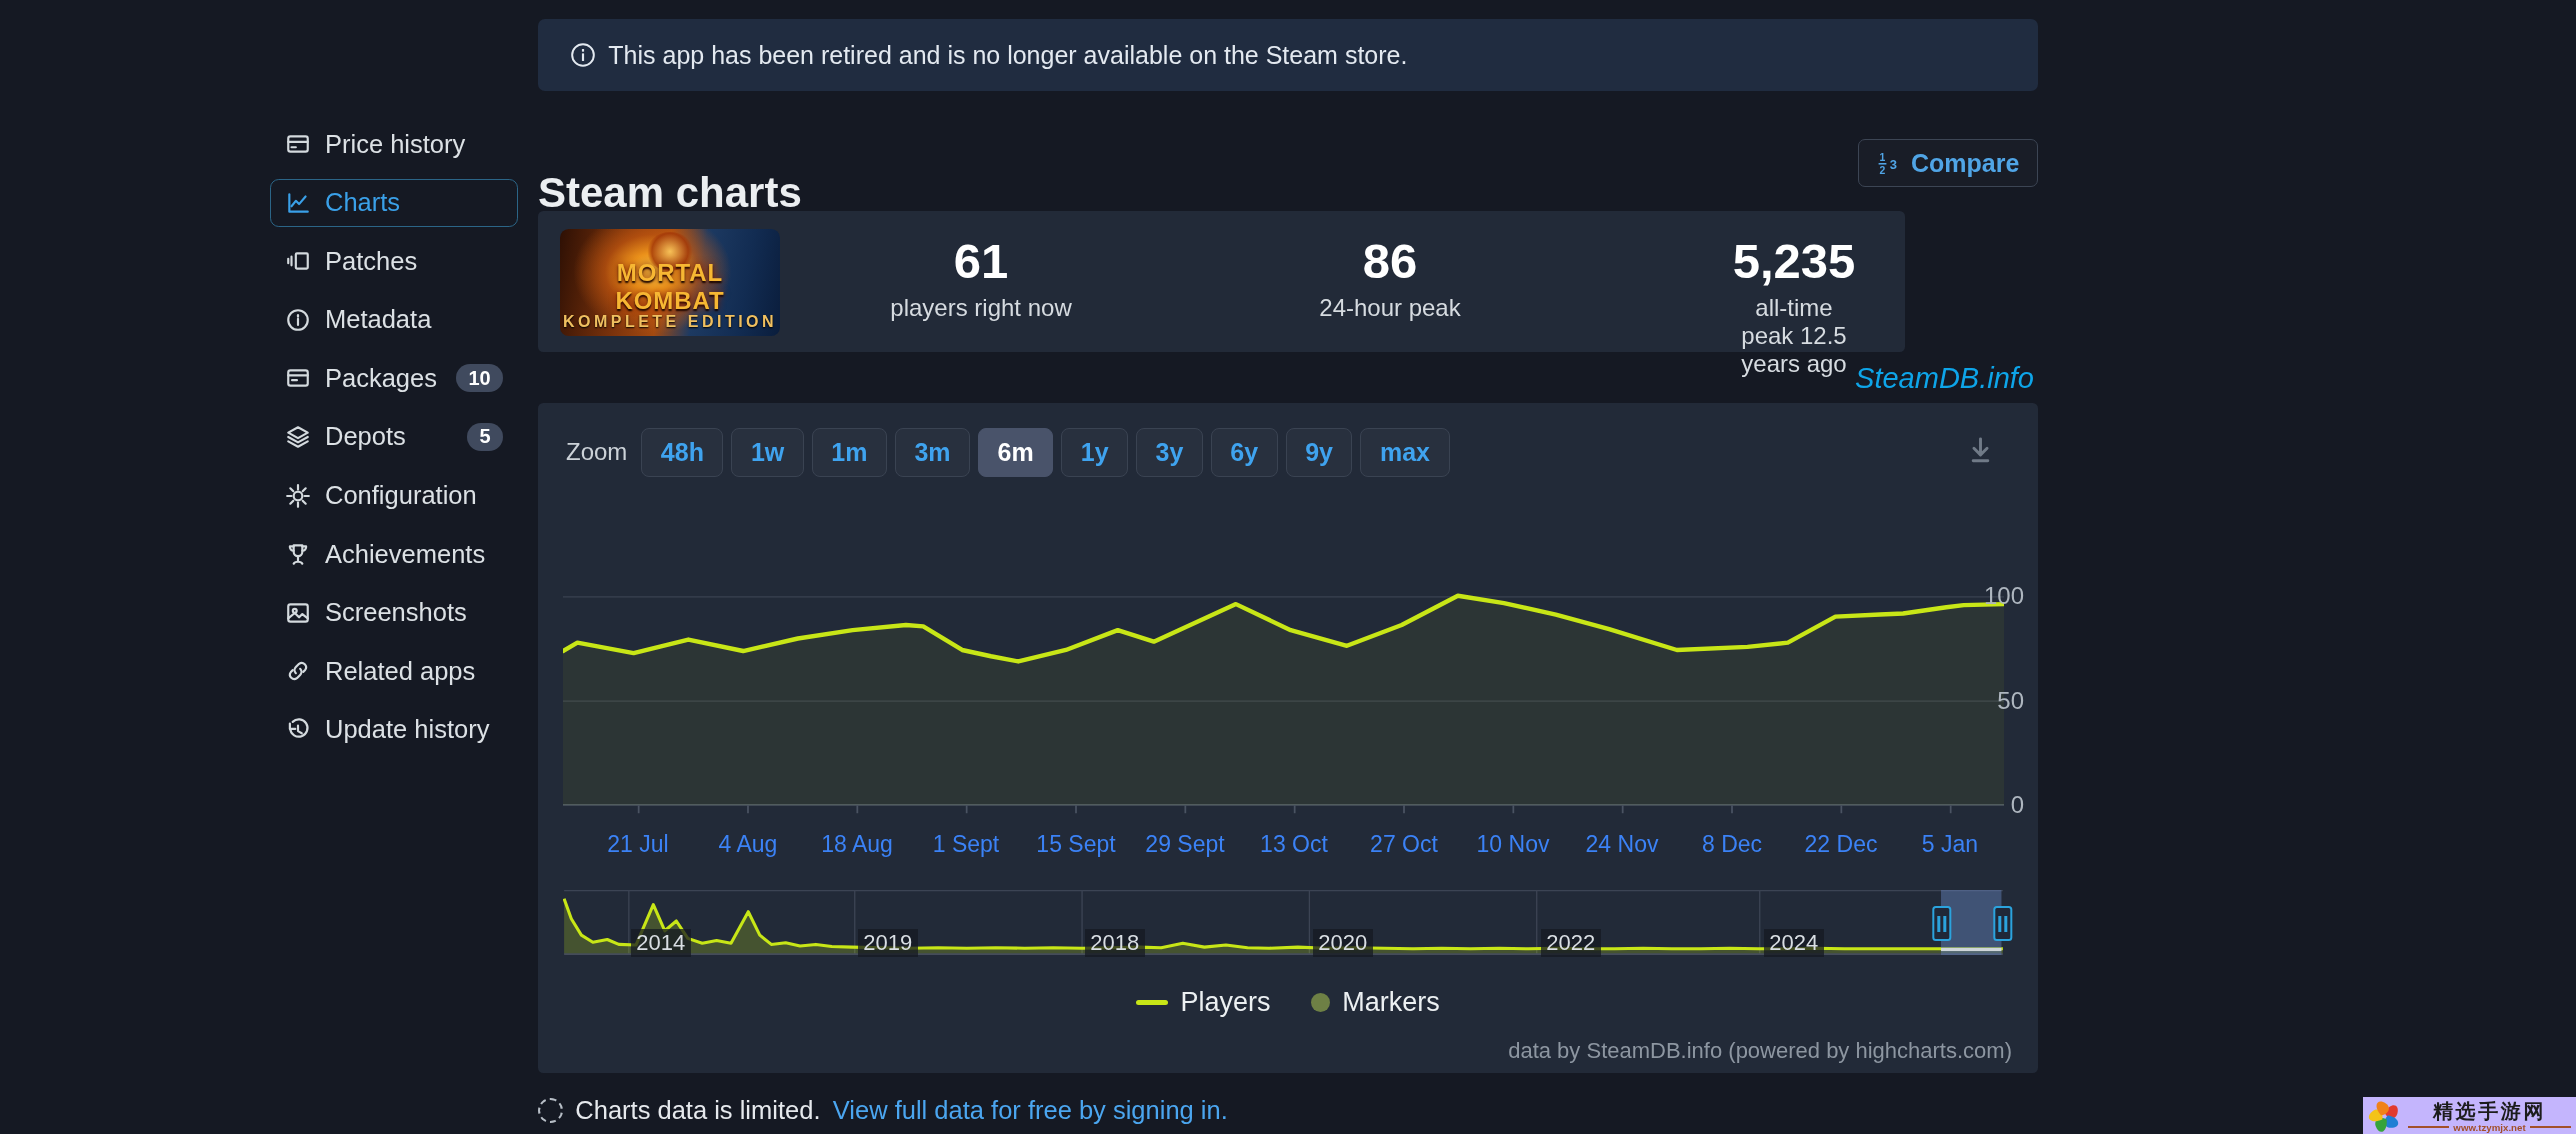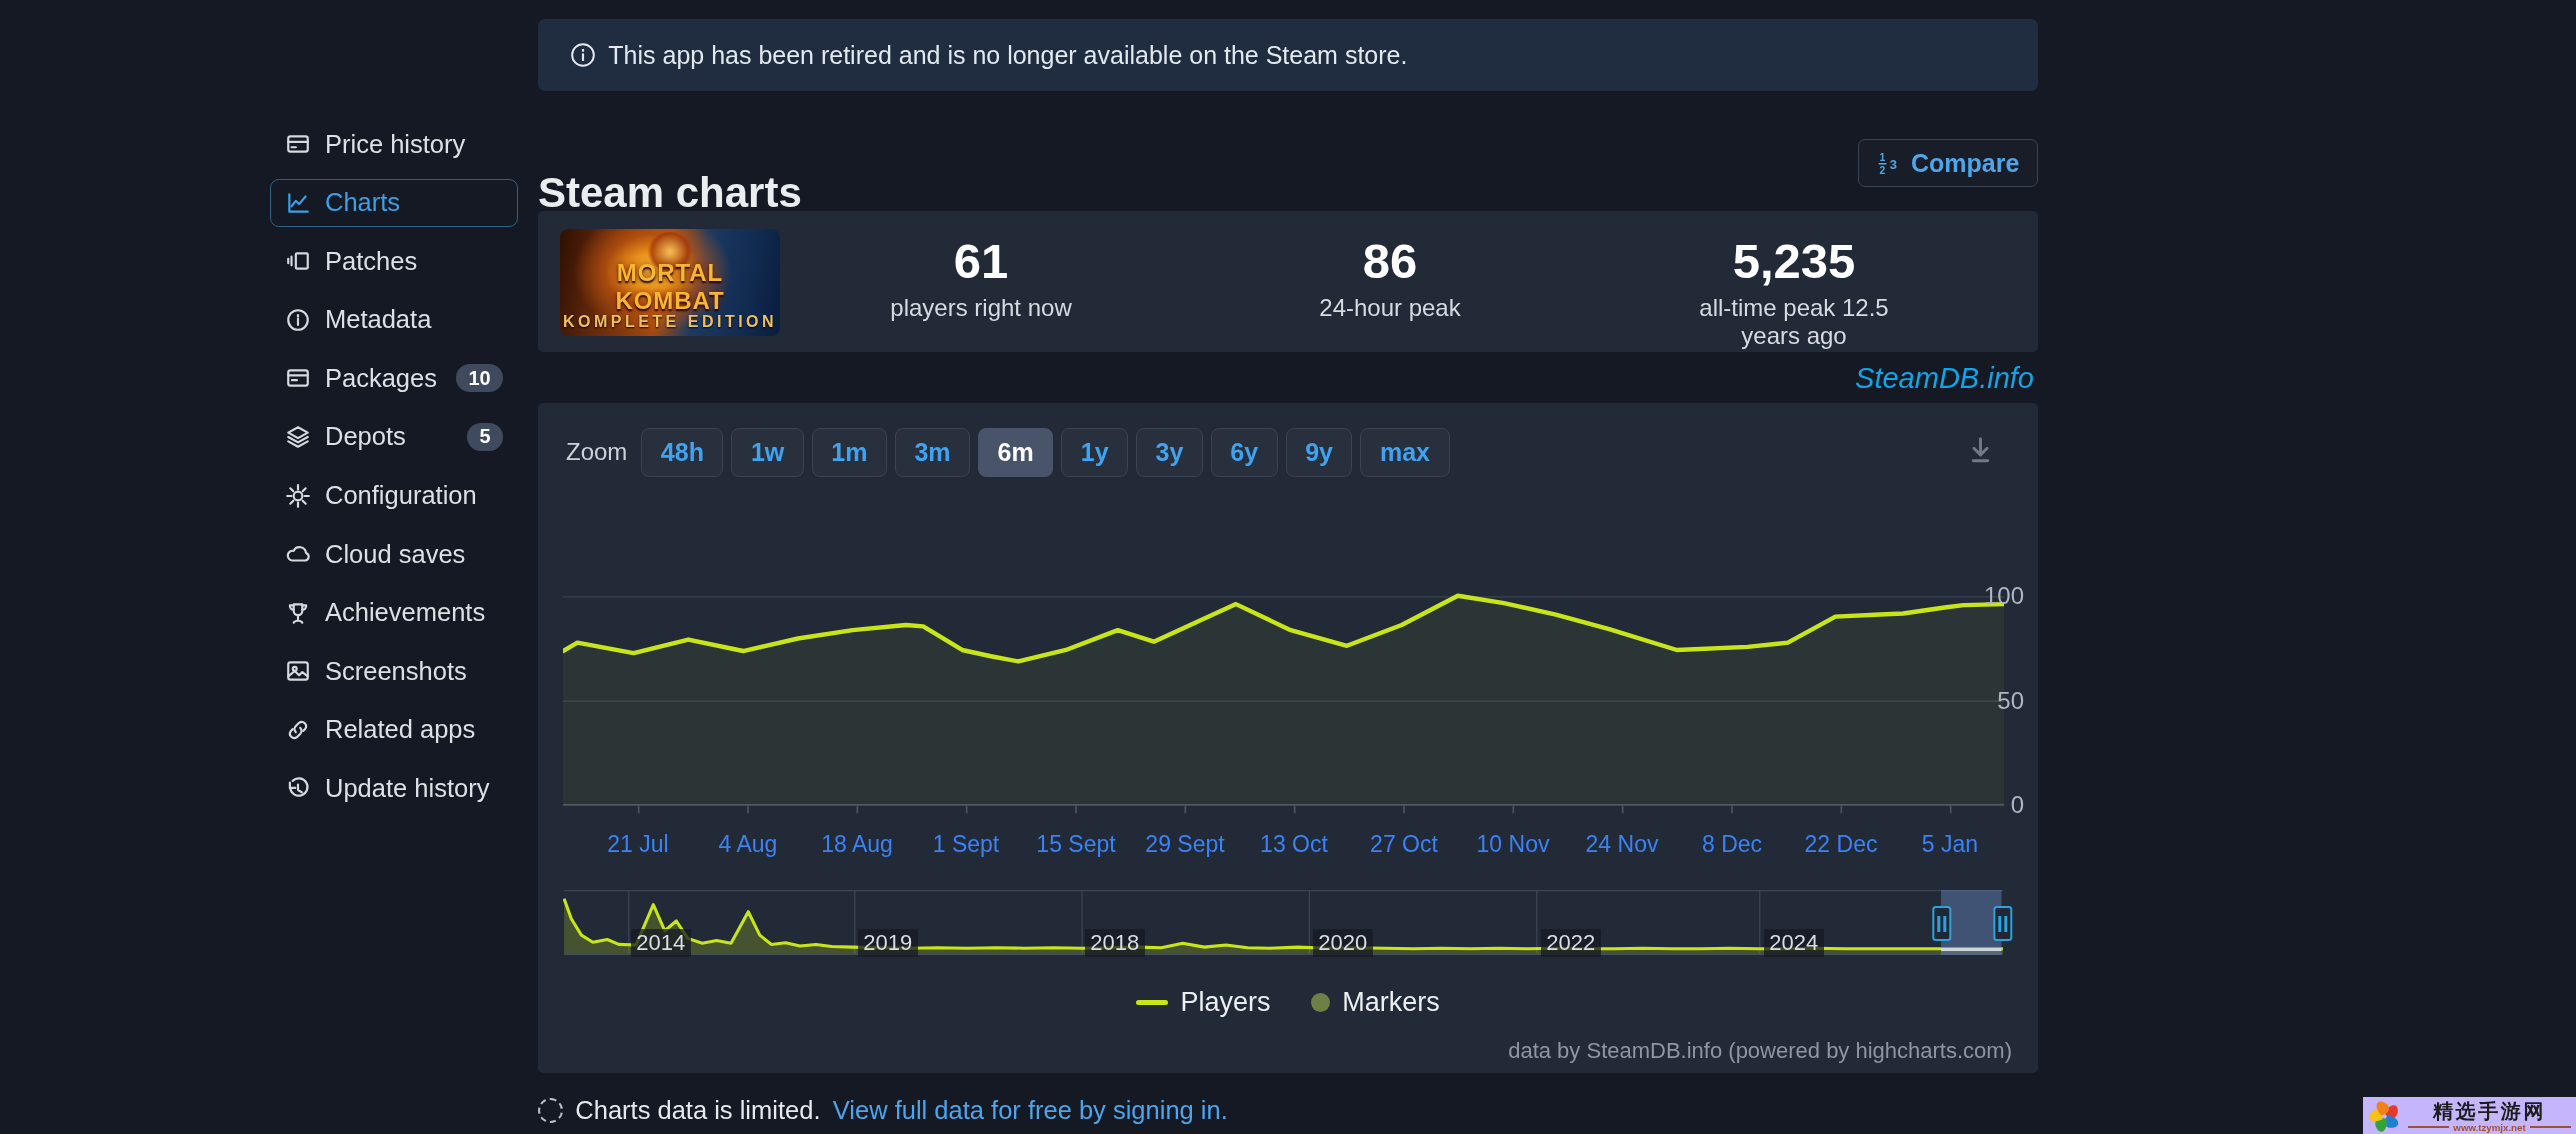--- a/index.html
+++ b/index.html
@@ -36,21 +36,21 @@
   
   .page-title { position: absolute; left: 538px; top: 130px; font-size: 42px; font-weight: 600; color: #ebeef1; margin-top: 39px; }
   .compare-btn {
     position: absolute; right: 538px; top: 139px; height: 48px;
     display: flex; align-items: center; gap: 8.8px; padding: 0 17.6px;
     border: 0.9px solid #3c4554; border-radius: 7px; background: rgba(255,255,255,0.02);
     color: #50a5e6; font-size: 25px; font-weight: bold; cursor: pointer;
   }
   
   .stats-panel {
-    position: absolute; left: 538px; top: 211px; width: 1500px; height: 141px;
+    position: absolute; left: 538px; top: 211px; width: 1367px; height: 141px;
     background: #222a38; border-radius: 5.3px;
   }
   .capsule {
     position: absolute; left: 22px; top: 17.6px; width: 220px; height: 107px;
     border-radius: 8.8px; overflow: hidden; cursor: pointer;
     background:
       radial-gradient(ellipse 79px 62px at 42% 40%, rgba(255,210,74,0.95) 0%, rgba(245,154,28,0.9) 30%, rgba(200,90,16,0.65) 60%, rgba(200,90,16,0) 100%),
       linear-gradient(100deg, #2e1004 0%, #7c330c 30%, #a34a10 47%, #1d3a62 62%, #122c52 82%, #0a1d3c 100%);
   }
   .capsule::after {
@@ -186,26 +186,20 @@
       </svg>
       <span>Depots</span>
       <span class="side-badge">5</span>
     </div>
     <div class="side-item">
       <svg viewBox="0 0 24 24" stroke-linecap="round" stroke-linejoin="round">
         <circle cx="12" cy="12" r="4"></circle>
         <path d="M12 2v4M12 18v4M2 12h4M18 12h4M4.9 4.9l2.8 2.8M16.3 16.3l2.8 2.8M19.1 4.9l-2.8 2.8M7.7 16.3l-2.8 2.8"></path>
       </svg>
       <span>Configuration</span>
-    </div>
-    <div class="side-item">
-      <svg viewBox="0 0 24 24" stroke-linecap="round" stroke-linejoin="round">
-        <path d="M7 18 a4.5 4.5 0 1 1 1-8.9 6 6 0 0 1 11.4 1.9 3.6 3.6 0 0 1-.9 7 z"></path>
-      </svg>
-      <span>Cloud saves</span>
     </div>
     <div class="side-item">
       <svg viewBox="0 0 24 24" stroke-linecap="round" stroke-linejoin="round">
         <path d="M8 4 h8 v6 a4 4 0 0 1-8 0 z"></path>
         <path d="M8 5 H4.5 a3.5 3.5 0 0 0 3.5 4"></path>
         <path d="M16 5 h3.5 a3.5 3.5 0 0 1-3.5 4"></path>
         <path d="M12 14 v4"></path>
         <path d="M8 21 c1-2.5 7-2.5 8 0"></path>
       </svg>
       <span>Achievements</span>

